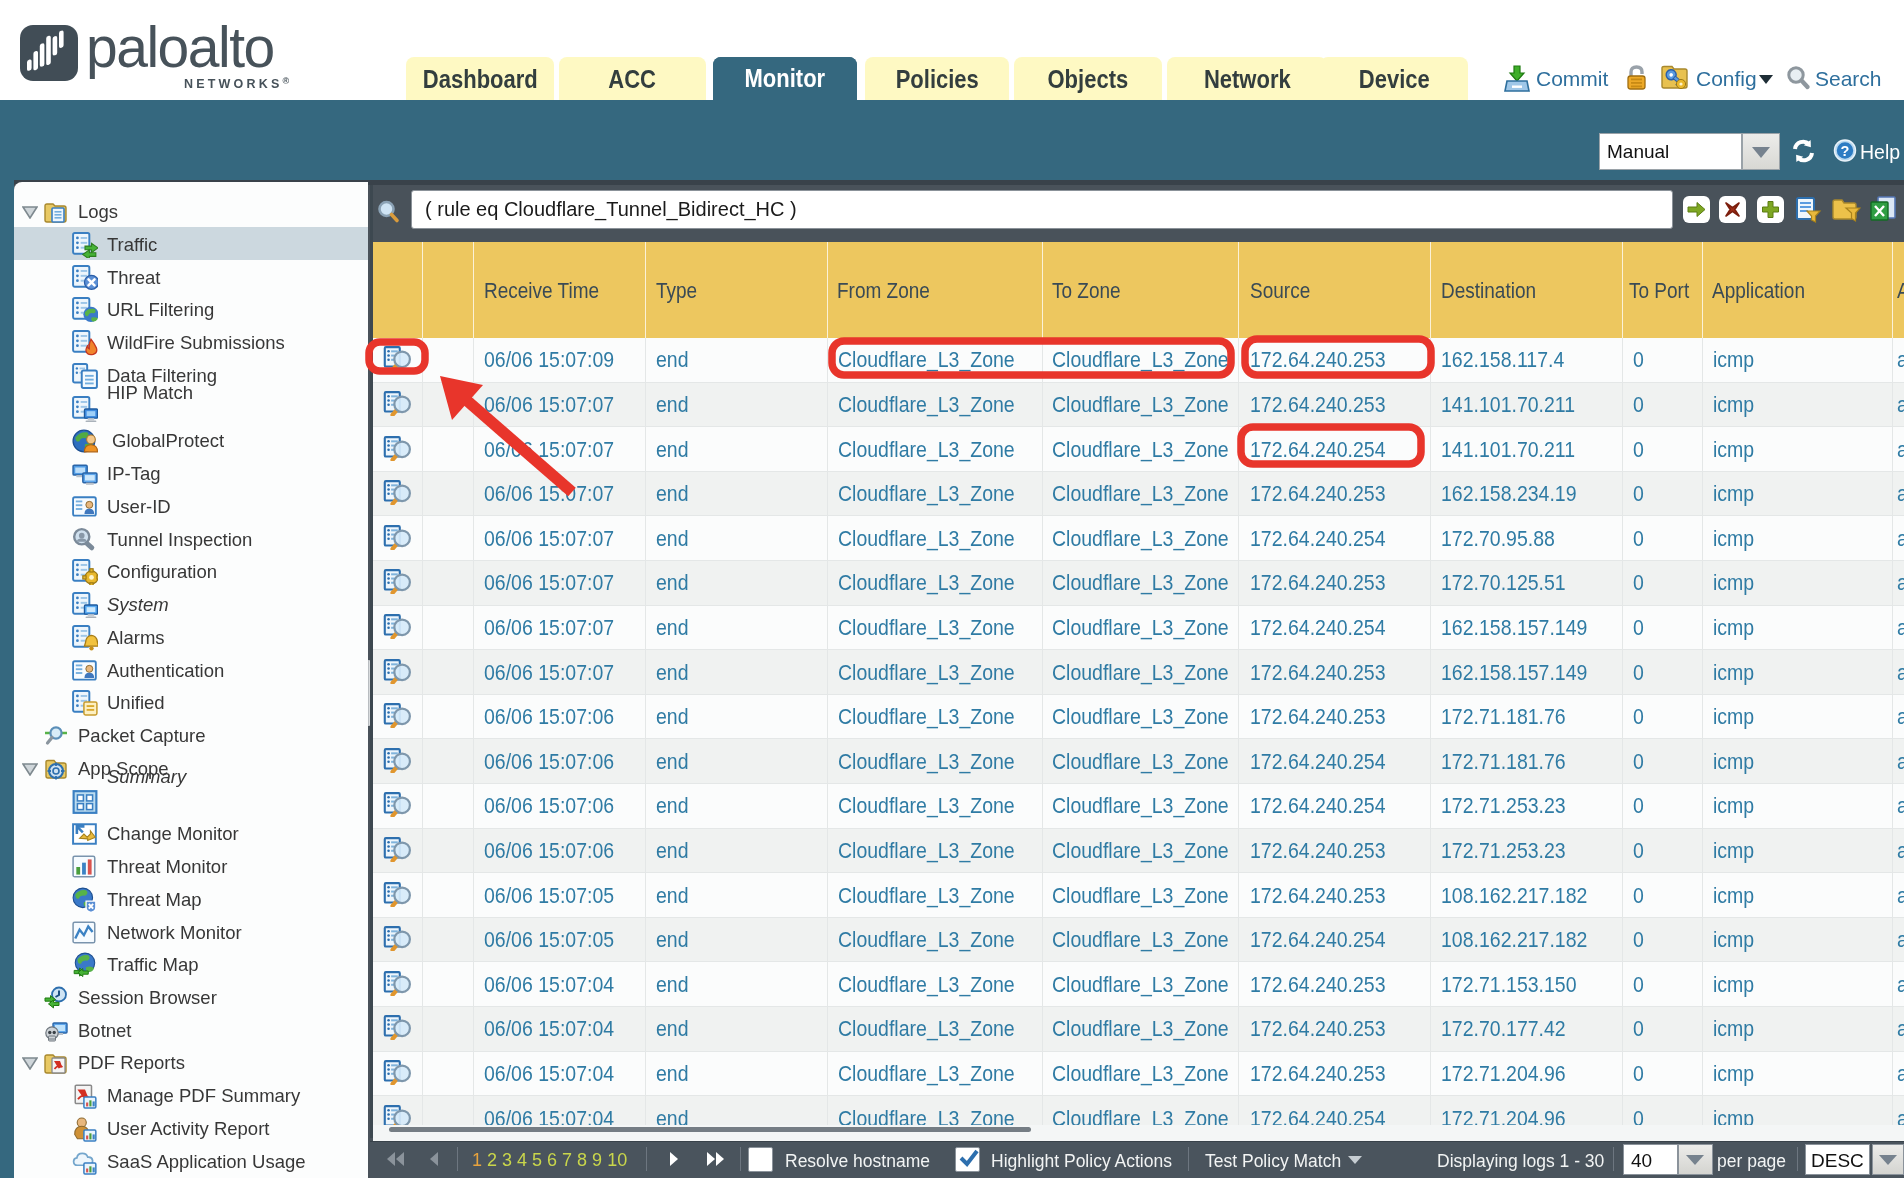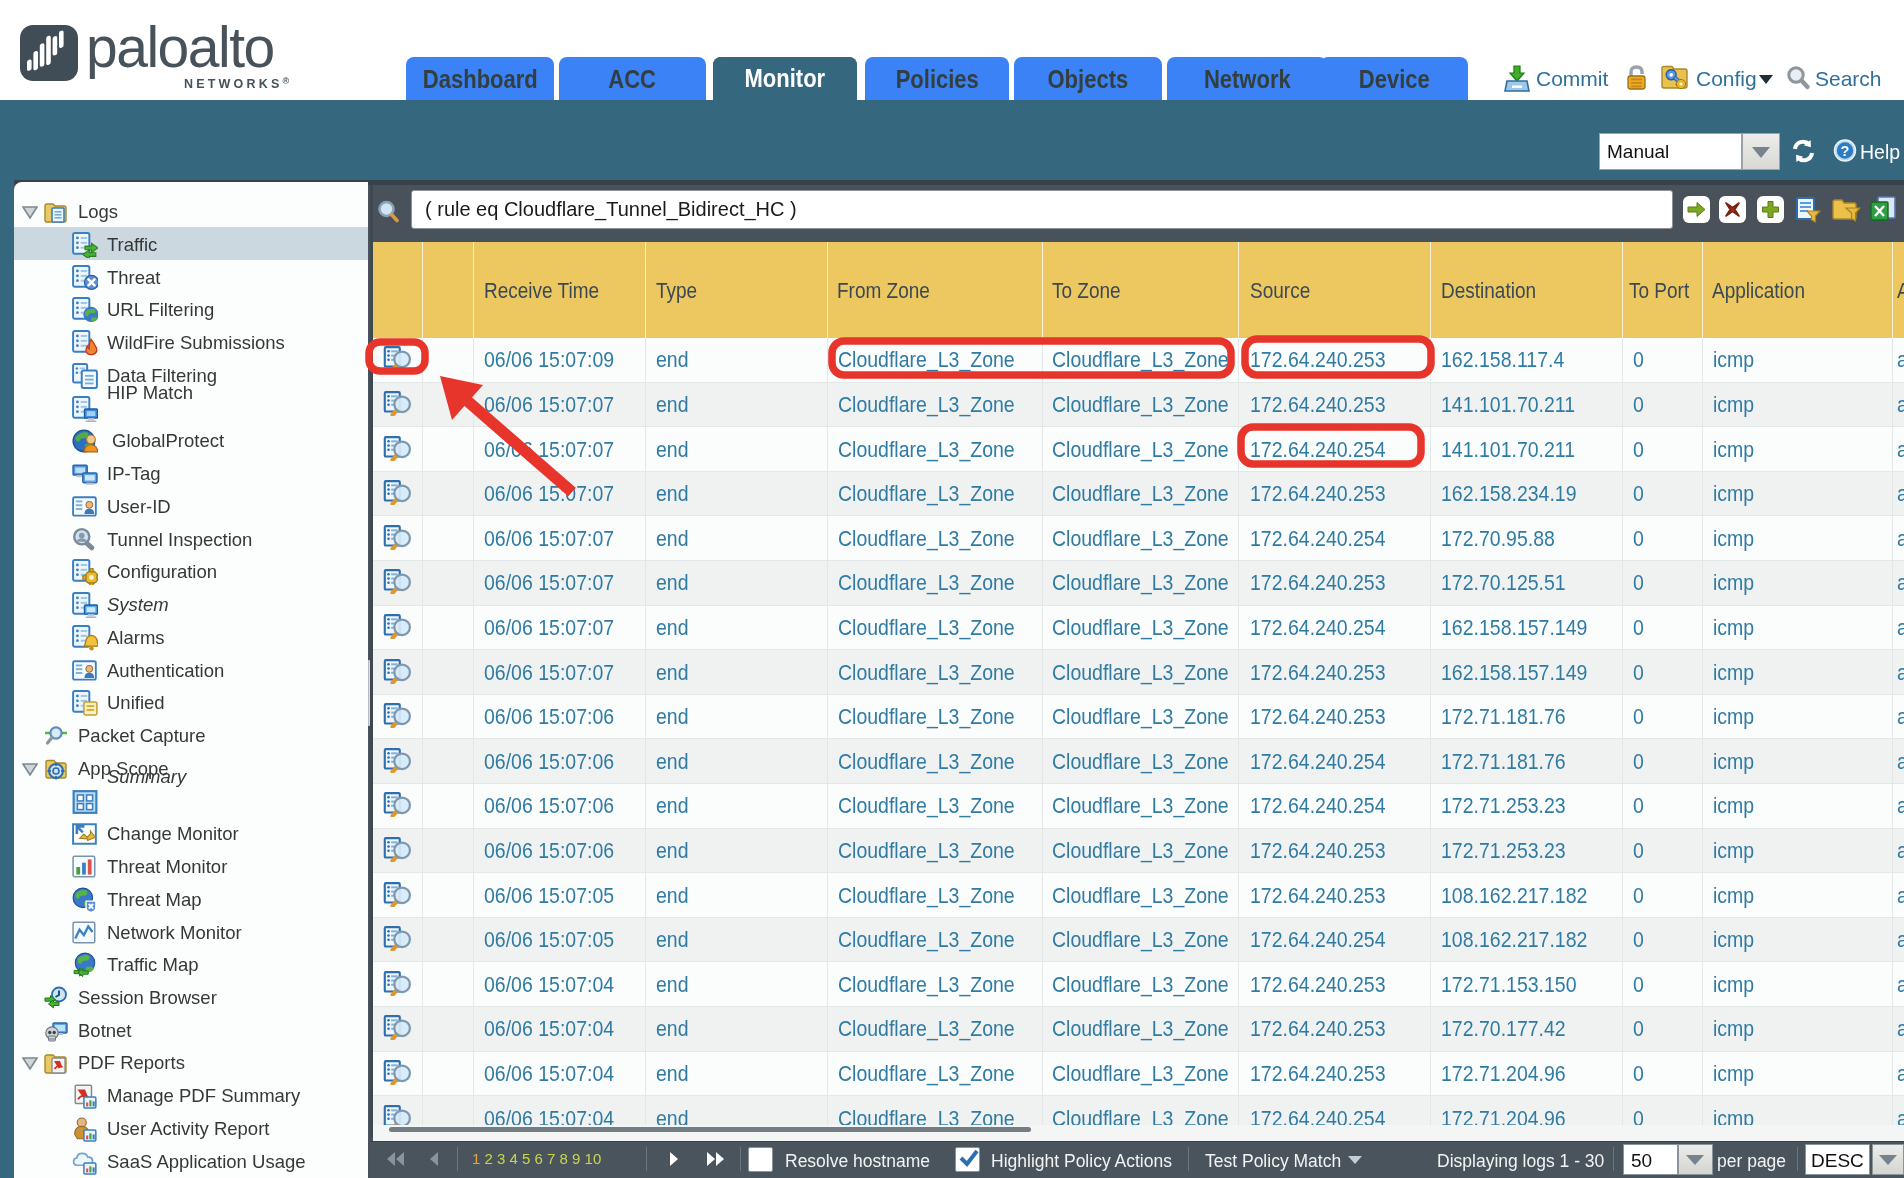--- a/index.html
+++ b/index.html
@@ -1,18 +1,18 @@
 <!DOCTYPE html>
 <html><head><meta charset="utf-8"><title>pa</title>
 <style>
 * { margin:0; padding:0; box-sizing:border-box; }
 body { width:1904px; height:1178px; overflow:hidden; position:relative;
   font-family:"Liberation Sans", sans-serif; background:#49525a; }
 .abs { position:absolute; }
-.tab { position:absolute; top:57px; height:43px; background:#3b82f6;
+.tab { position:absolute; top:57px; height:43px; background:#fef9c3;
   border-radius:8px 8px 0 0; text-align:center; color:#333e3e;
   font-weight:bold; font-size:25px; line-height:45px; }
 .tab span{ display:inline-block; transform:scaleX(0.88); }
 .tab.sel { background:#35687f; color:#fff; }
 .hlink { color:#2e6f9d; font-size:21px; }
 .sep { position:absolute; width:1px; height:24px; top:1147px; background:#6d7680; }
 .bbt { position:absolute; top:1151px; color:#f2f4f4; font-size:17.5px; white-space:nowrap; }
 .colline-h { position:absolute; width:1px; background:rgba(255,255,255,0.75); }
 .colline-b { position:absolute; width:1px; background:#e4e7e7; }
 .hdrtxt { position:absolute; font-size:19px; transform:scaleY(1.15); transform-origin:left center; color:#3a4a55; white-space:nowrap; }
@@ -758,42 +758,42 @@
 </div>
 <div class="abs" style="left:373px;top:1125px;width:1531px;height:16px;background:#f4f6f6;"></div>
 <div class="abs" style="left:389px;top:1127px;width:642px;height:5px;background:#757d84;border-radius:3px;"></div>
 <div class="abs" style="left:370px;top:1141px;width:1534px;height:37px;background:#4a545d;border-top:1px solid #39424a;"></div>
 <svg class="abs" style="left:383px;top:1150px" width="58" height="18" viewBox="0 0 58 18">
 <path d="M12 2 L4 9 L12 16 Z" fill="#8b939b"></path>
     <path d="M21 2 L13 9 L21 16 Z" fill="#8b939b"></path>
 <path d="M55 2 L47 9 L55 16 Z" fill="#8b939b"></path>
   </svg>
 <div class="sep" style="left:457px;"></div>
-<div class="abs" style="left:472px;top:1150px;font-size:15px;white-space:nowrap;"><span style="color:#e8a33d">1</span> <span style="color:#c9d64b">2 3 4 5 6 7 8 9 10</span></div>
+<div class="abs" style="left:472px;top:1150px;font-size:18px;white-space:nowrap;"><span style="color:#e8a33d">1</span> <span style="color:#c9d64b">2 3 4 5 6 7 8 9 10</span></div>
 <div class="sep" style="left:646px;"></div>
 <svg class="abs" style="left:668px;top:1150px" width="66" height="18" viewBox="0 0 66 18">
 <path d="M2 2 L10 9 L2 16 Z" fill="#fff"></path>
 <path d="M39 2 L47 9 L39 16 Z" fill="#fff"></path>
     <path d="M48 2 L56 9 L48 16 Z" fill="#fff"></path>
   </svg>
 <div class="sep" style="left:740px;"></div>
 <div class="abs" style="left:748px;top:1147px;width:25px;height:25px;background:#fff;border:1px solid #8b939b;border-radius:2px;"></div>
 <div class="bbt" style="left:785px;">Resolve hostname</div>
 <div class="abs" style="left:955px;top:1147px;width:25px;height:25px;background:#fff;border:1px solid #8b939b;border-radius:2px;"></div>
 <svg class="abs" style="left:957px;top:1147px" width="24" height="24" viewBox="0 0 24 24">
 <path d="M4 11 L10 17 L20 4" stroke="#2d6fae" stroke-width="4" fill="none"></path>
   </svg>
 <div class="bbt" style="left:991px;">Highlight Policy Actions</div>
 <div class="sep" style="left:1188px;"></div>
 <div class="bbt" style="left:1205px;">Test Policy Match</div>
 <div class="abs" style="left:1348px;top:1156px;width:0;height:0;border-left:7px solid transparent;border-right:7px solid transparent;border-top:8px solid #c6cdd2;"></div>
 <div class="bbt" style="left:1437px;">Displaying logs 1 - 30</div>
 <div class="sep" style="left:1613px;"></div>
 <div class="abs" style="left:1623px;top:1144px;width:55px;height:31px;background:#fff;border:1px solid #8b939b;"></div>
-<div class="abs" style="left:1631px;top:1150px;font-size:19px;color:#111;">50</div>
+<div class="abs" style="left:1631px;top:1150px;font-size:19px;color:#111;">40</div>
 <div class="abs" style="left:1678px;top:1144px;width:35px;height:31px;background:linear-gradient(#ececea,#d4d4d0);border:1px solid #8b939b;"></div>
 <div class="abs" style="left:1686px;top:1155px;width:0;height:0;border-left:9px solid transparent;border-right:9px solid transparent;border-top:10px solid #76828e;"></div>
 <div class="bbt" style="left:1717px;">per page</div>
 <div class="sep" style="left:1797px;"></div>
 <div class="abs" style="left:1805px;top:1144px;width:65px;height:31px;background:#fff;border:1px solid #8b939b;"></div>
 <div class="abs" style="left:1811px;top:1150px;font-size:19px;color:#111;">DESC</div>
 <div class="abs" style="left:1872px;top:1144px;width:32px;height:31px;background:linear-gradient(#ececea,#d4d4d0);border:1px solid #8b939b;"></div>
 <div class="abs" style="left:1879px;top:1155px;width:0;height:0;border-left:9px solid transparent;border-right:9px solid transparent;border-top:10px solid #76828e;"></div>
 <svg class="abs" style="left:0;top:0;pointer-events:none" width="1904" height="1178" viewBox="0 0 1904 1178">
 <rect x="369" y="342" width="56" height="29" rx="11" fill="none" stroke="#e8352b" stroke-width="7.5"></rect>

